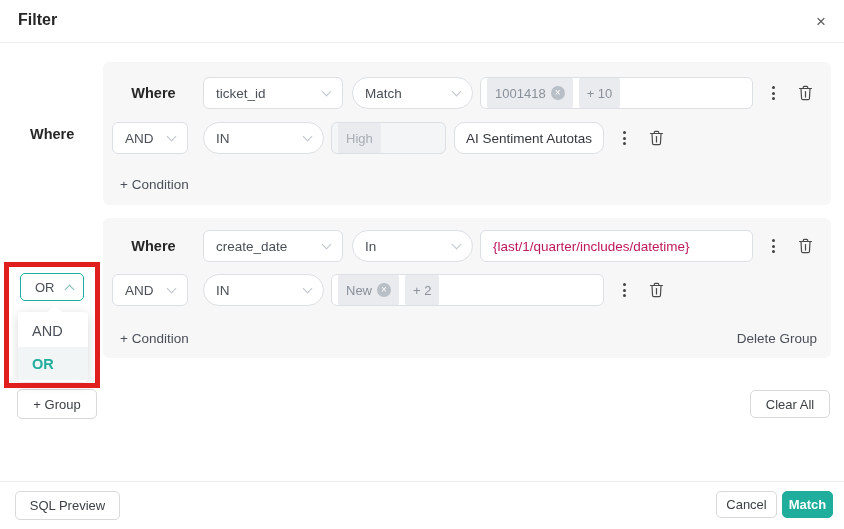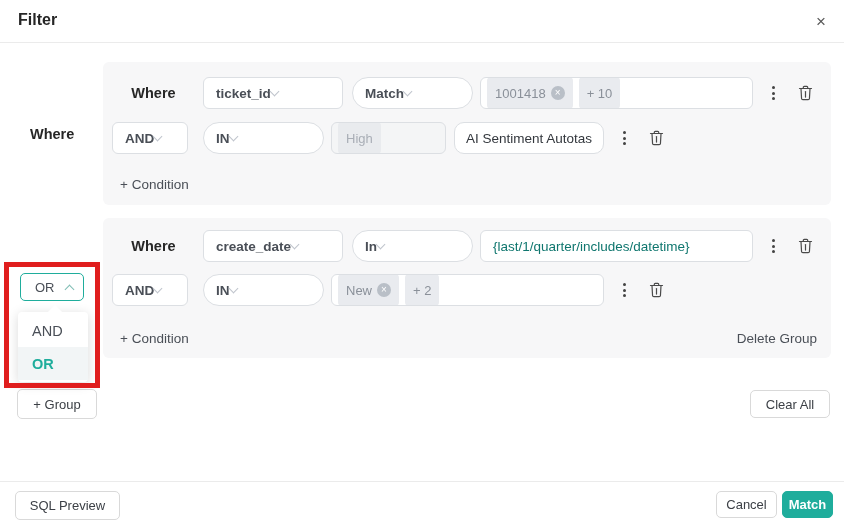--- a/index.html
+++ b/index.html
@@ -22,35 +22,35 @@
   .side-where{position:absolute;left:30px;top:126px;font-size:14.5px;font-weight:700;color:var(--txt-dark);}
 
   
   .panel{position:absolute;left:103px;width:728px;background:#f7f7f8;border-radius:6px;}
   .panel1{top:62px;height:143px;}
   .panel2{top:218px;height:140px;}
 
   .row{position:absolute;left:9px;height:32px;display:flex;align-items:center;}
   .prefix{width:83px;display:flex;align-items:center;justify-content:center;margin-right:8px;flex:none;}
   .where-lbl{font-size:14.5px;font-weight:700;color:var(--txt-dark);}
-  .sel{height:32px;background:#fff;border:1px solid var(--border);border-radius:6px;display:flex;align-items:center;justify-content:flex-start;padding:8px 12px;font-size:13.5px;color:var(--txt);flex:none;cursor:pointer;font-weight:bold;}
+  .sel{height:32px;background:#fff;border:1px solid var(--border);border-radius:6px;display:flex;align-items:center;justify-content:space-between;padding:8px 12px;font-size:13.5px;color:var(--txt);flex:none;cursor:pointer;}
   .prefix-and{width:83px;margin-right:8px;flex:none;display:flex;}
   .prefix-and .sel{width:76px;}
   .sel.field{width:140px;margin-right:9px;}
   .sel.op{width:121px;margin-right:7px;border-radius:16px;}
 
   .chev{display:inline-block;width:7px;height:7px;border-left:1.6px solid #bfc4cc;border-bottom:1.6px solid #bfc4cc;flex:none;}
   .chev.down{transform:rotate(-45deg);margin-top:-4px;}
   .chev.up{transform:rotate(135deg);margin-top:4px;border-color:#7fbdb4;}
 
   .valuebox{height:32px;background:#fff;border:1px solid var(--border);border-radius:6px;display:flex;align-items:center;gap:6px;padding:0 6px;flex:none;overflow:hidden;}
   .valuebox.wide{width:273px;}
   .valuebox.narrow{width:115px;margin-right:8px;}
   .valuebox.disabled{background:#f4f5f6;}
-  .valuebox .freetext{font-size:13.5px;color:#0f766e;padding-left:6px;white-space:nowrap;}
+  .valuebox .freetext{font-size:13.5px;color:#be185d;padding-left:6px;white-space:nowrap;}
 
   .tag{display:flex;align-items:center;gap:5px;background:#e9ebef;border-radius:4px;height:32px;padding:0 8px;font-size:13px;color:#8a9099;flex:none;}
   .valuebox.disabled .tag{background:#e9ebee;color:#a9aeb6;}
   .tagx{width:14px;height:14px;border-radius:50%;background:#b9bfc7;color:#fff;font-size:10px;line-height:14px;display:flex;align-items:center;justify-content:center;cursor:pointer;}
 
   .ai-btn{height:32px;width:150px;background:#fff;border:1px solid var(--border);border-radius:10px;font-size:13.5px;color:#33373d;font-family:inherit;cursor:pointer;flex:none;white-space:nowrap;}
 
   .kebab{margin-left:13px;width:14px;height:18px;display:flex;flex-direction:column;align-items:center;justify-content:center;gap:2.5px;cursor:pointer;flex:none;}
   .kebab i{width:3px;height:3px;border-radius:50%;background:#434343;}
   .trash{margin-left:17px;width:16px;height:18px;display:flex;align-items:center;justify-content:center;cursor:pointer;flex:none;}

